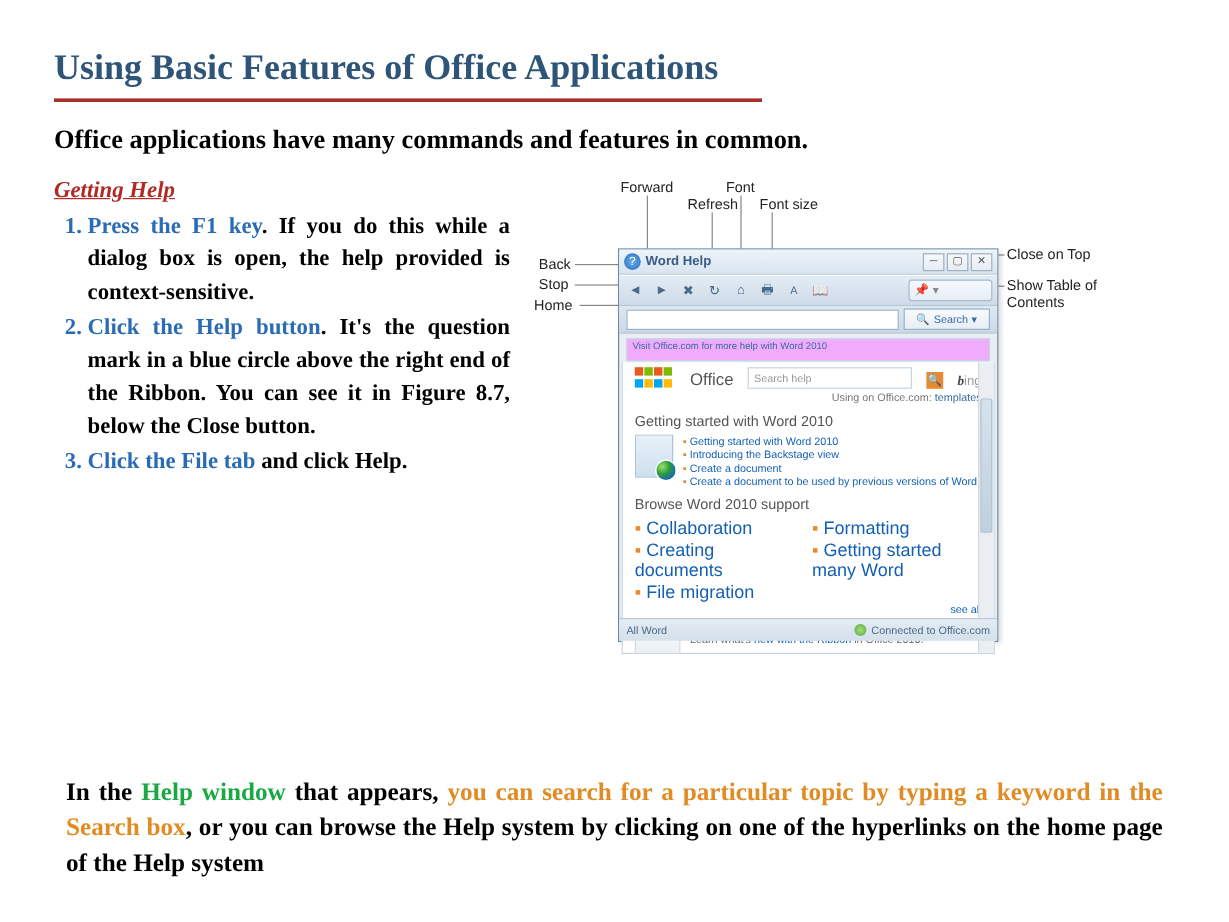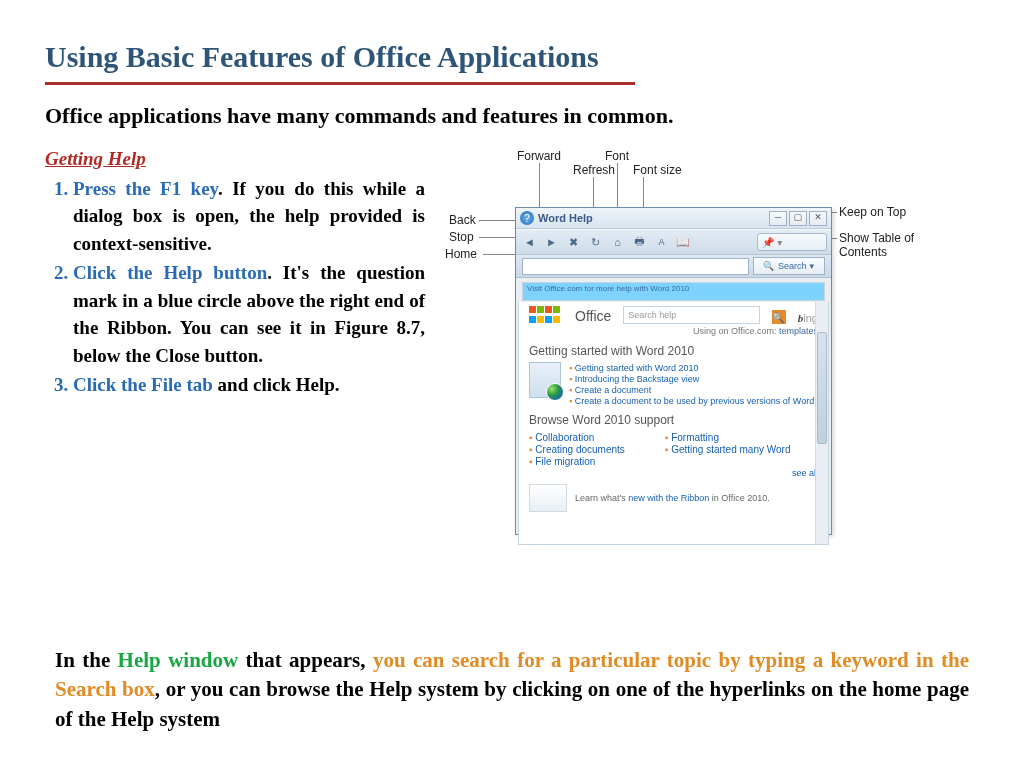--- a/index.html
+++ b/index.html
@@ -191,21 +191,21 @@
   width: 70px; height: 16px;
   border: 1px solid #9cb3c9;
   background: linear-gradient(#f7fbfe,#e6eef5);
   font-size: 9px;
   color: #3a6ba3;
   display: flex; align-items: center; justify-content: center;
   gap: 3px;
 }
 .crumb {
   height: 15px;
-  background: #7dd3fc;
+  background: #f0abfc;
   border: 1px solid #c6d4e0;
   margin: 4px 6px 1px 6px;
   font-size: 8px;
   color: #3a6ba3;
   padding: 1px 4px;
 }
 .content-area {
   background: #fff;
   margin: 0 2px 0 2px;
   height: 234px;
@@ -267,21 +267,21 @@
 }
 .bullet-links { font-size: 9px; }
 .bullet-links div { margin: 1px 0; }
 .bullet-links div::before {
   content:"▪ ";
   color:#e78a2d;
 }
 .bullet-links a { color:#1560b3; text-decoration:none; }
 .browse-links {
   display:flex; gap:40px;
-  font-size: 10px;
+  font-size: 15px;
   margin-top:4px;
 }
 .browse-links div a { color:#1560b3; text-decoration:none; display:block; margin:1px 0; }
 .browse-links div a::before { content:"▪ "; color:#e78a2d; }
 .see-all { text-align:right; font-size:9px; }
 .see-all a { color:#1560b3; }
 .ribbon-promo {
   display:flex; align-items:center; gap:8px;
   font-size: 9px; color:#666; margin-top:6px;
 }
@@ -370,21 +370,21 @@
       <span class="callout" style="left:4px; top:68px;">Back</span>
       <div class="callout-line" style="left:34px; top:75px; width:40px; height:1px;"></div>
 
       <span class="callout" style="left:4px; top:85px;">Stop</span>
       <div class="callout-line" style="left:34px; top:92px; width:76px; height:1px;"></div>
 
       <span class="callout" style="left:0px; top:102px;">Home</span>
       <div class="callout-line" style="left:38px; top:109px; width:94px; height:1px;"></div>
       <div class="callout-line" style="left:131px; top:94px; width:1px; height:16px;"></div>
 
-      <span class="callout" style="left:394px; top:60px;">Keep on Top</span>
+      <span class="callout" style="left:394px; top:60px;">Close on Top</span>
       <div class="callout-line" style="left:374px; top:67px; width:18px; height:1px;"></div>
 
       <span class="callout" style="left:394px; top:86px; width:90px;">Show Table of Contents</span>
       <div class="callout-line" style="left:230px; top:93px; width:162px; height:1px;"></div>
 
       <div class="help-window">
         <div class="titlebar">
           <span class="help-icon">?</span>
           <span class="win-title">Word Help</span>
           <span class="win-controls">
@@ -463,20 +463,27 @@
           <div class="see-all"><a>see all</a></div>
 
           <div class="ribbon-promo">
             <div class="ribbon-img"></div>
             <div>
               <span>Learn what's </span><a style="color:#1560b3;">new with the Ribbon</a><span> in Office 2010.</span>
             </div>
           </div>
         </div>
 
+        <div class="statusbar">
+          <span>All Word</span>
+          <span class="right">
+            <span class="status-icon"></span>
+            <span>Connected to Office.com</span>
+          </span>
+        </div>
       </div>
     </div>
   </div>
 
   <div class="bottom-para">
     <span>In the </span><span class="green">Help window</span><span> that appears, </span><span class="orange">you can search for a particular topic by typing a keyword in the Search box</span><span>, or you can browse the Help system by clicking on one of the hyperlinks on the home page of the Help system</span>
   </div>
 </div>
 
 </body></html>

